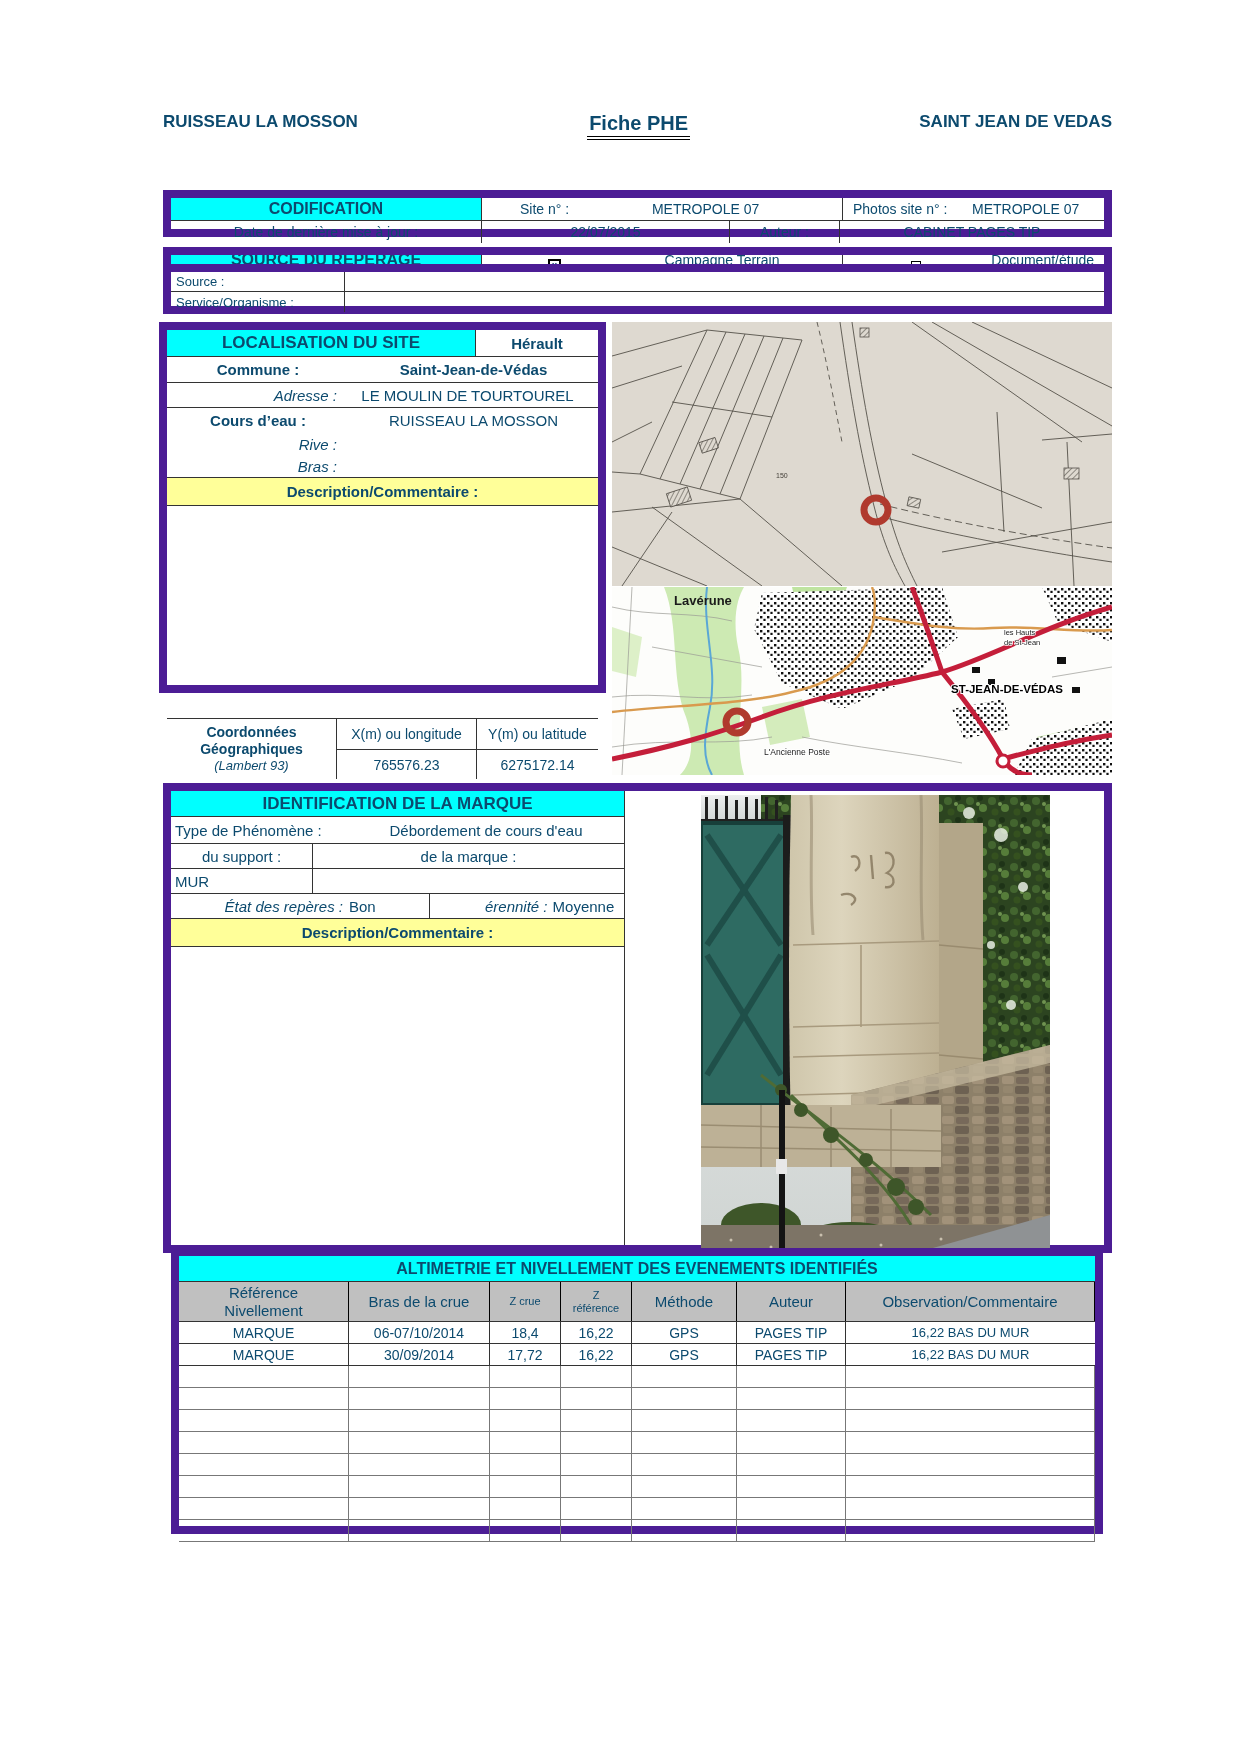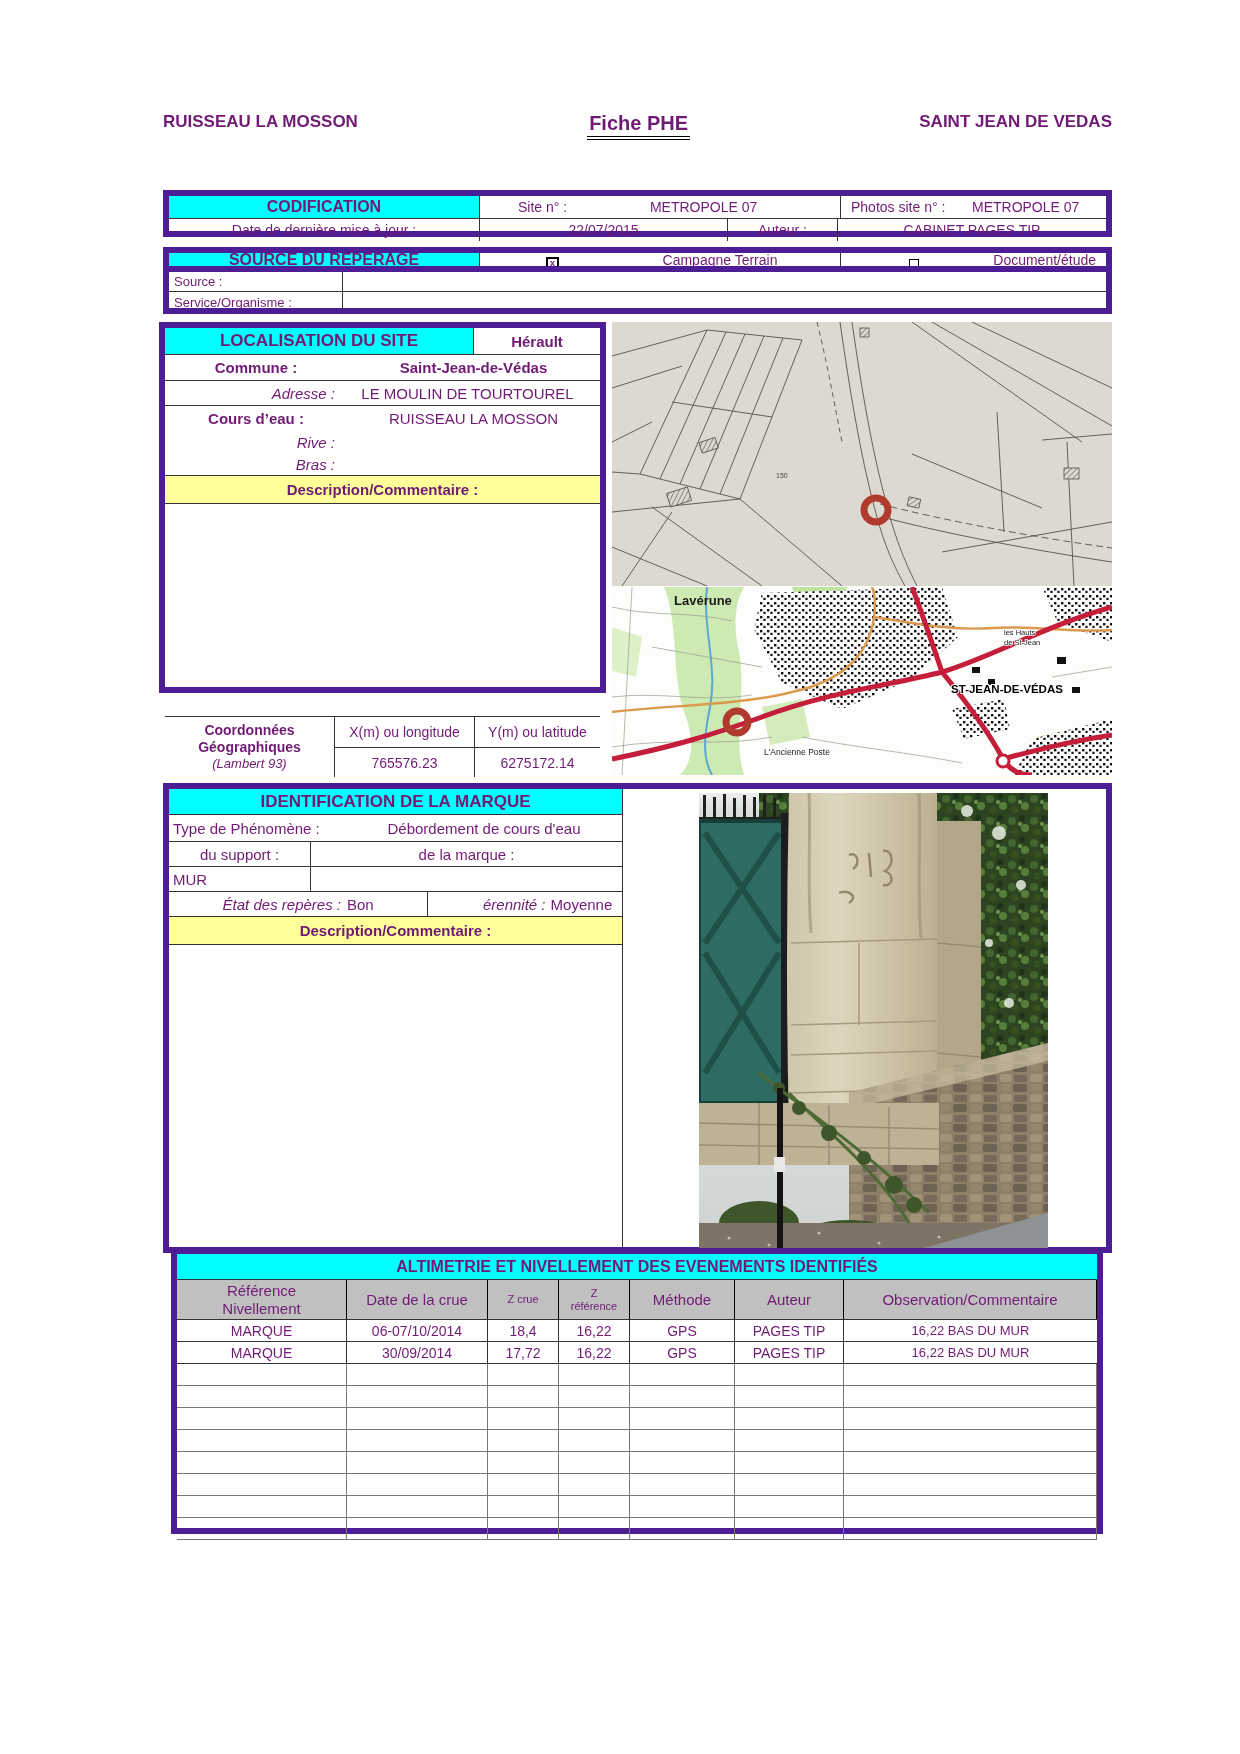--- a/index.html
+++ b/index.html
@@ -1,19 +1,19 @@
 <!DOCTYPE html>
 <html><head>
 <meta charset="utf-8">
 <style>
   html,body{margin:0;padding:0;background:#fff;}
   .page{position:relative;width:1240px;height:1754px;background:#fff;overflow:hidden;
-        font-family:"Liberation Sans","DejaVu Sans",sans-serif;color:#701a75;}
+        font-family:"Liberation Sans","DejaVu Sans",sans-serif;color:#0c4a6e;}
   .abs{position:absolute;box-sizing:border-box;}
-  .sec{position:absolute;box-sizing:border-box;border:6px solid #4c1d95;background:#fff;}
+  .sec{position:absolute;box-sizing:border-box;border:8px solid #4c1d95;background:#fff;}
   .r{display:flex;box-sizing:border-box;border-bottom:1px solid #333;}
   .r:last-child{border-bottom:none;}
   .c{box-sizing:border-box;border-right:1px solid #333;display:flex;align-items:center;justify-content:center;overflow:hidden;}
   .c.last{border-right:none;}
   .cyan{background:#00FFFF;font-weight:bold;font-size:16px;}
   .yellow{background:#FFFF99;font-weight:bold;font-size:15px;justify-content:center;}
   .bold{font-weight:bold;}
   .ital{font-style:italic;}
   .titles{position:absolute;left:163px;top:112px;width:949px;display:flex;justify-content:space-between;align-items:flex-start;}
   .title-side{font-weight:bold;font-size:17px;}
@@ -434,21 +434,21 @@
         <rect x="75" y="364" width="11" height="15" fill="#e8e8e8"></rect>
       </svg>
     </div>
   </div>
 
   <div class="sec" style="left:171px;top:1248px;width:932px;height:286px;">
     <div class="r cyan" style="height:26px;align-items:center;justify-content:center;font-size:16px;">ALTIMETRIE ET NIVELLEMENT DES EVENEMENTS IDENTIFIÉS</div>
     <div class="r alt-head" style="height:40px;">
       <div class="c ac0">Référence
 Nivellement</div>
-      <div class="c ac1">Date de la crue</div>
+      <div class="c ac1">Bras de la crue</div>
       <div class="c ac2 zsmall">Z crue</div>
       <div class="c ac3 zsmall">Z
 référence</div>
       <div class="c ac4">Méthode</div>
       <div class="c ac5">Auteur</div>
       <div class="c ac6 last">Observation/Commentaire</div>
     </div>
     <div class="r alt-row">
       <div class="c ac0">MARQUE</div>
       <div class="c ac1">06-07/10/2014</div>

